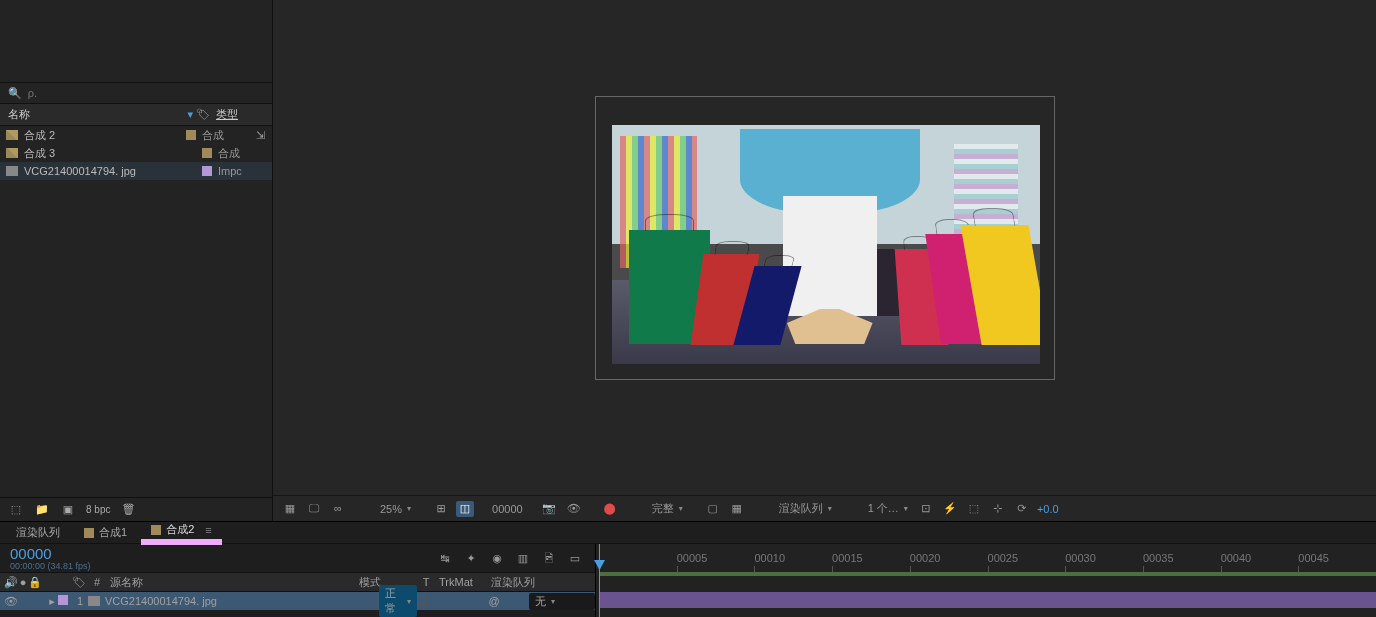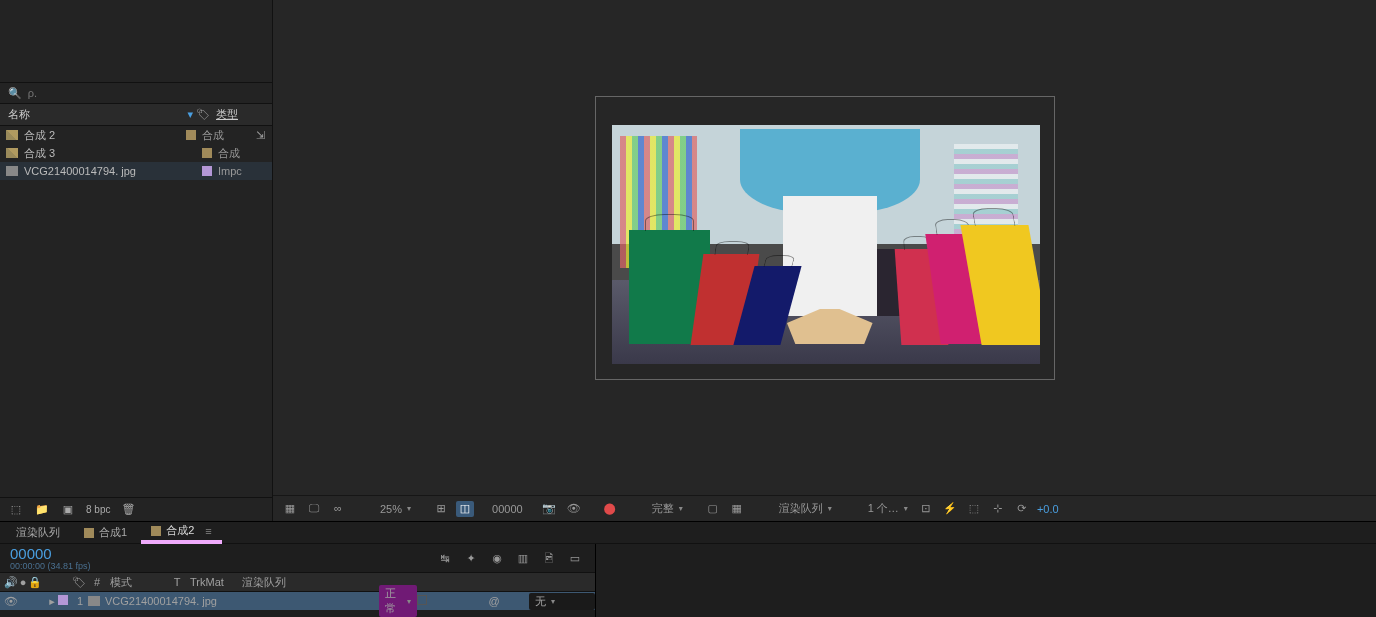--- a/index.html
+++ b/index.html
@@ -60,21 +60,21 @@
 .ct-btn.active { background: #3a5a7a; border-radius: 2px; color: #fff;}
 .ct-sep { width: 6px; }
 .ct-dd { display: flex; align-items: center; gap: 3px; cursor: pointer; padding: 0 3px; margin-left: 24px; }
 .ct-dd::after { content: "▾"; font-size: 8px; color: #888; margin-left: 2px; }
 .ct-num { color: #4a9fe0; }
 
 
 .timeline-region { height: 96px; background: #1e1e1e; border-top: 1px solid #000; display: flex; flex-direction: column; }
 .tl-tabs { height: 22px; display: flex; align-items: center; padding: 0 6px; gap: 4px; background: #1e1e1e; border-bottom: 1px solid #111; }
 .tl-tab { display: flex; align-items: center; gap: 5px; padding: 2px 10px; color: #aaa; cursor: pointer; }
-.tl-tab.active { border-bottom: 4px solid #f0abfc; color: #ddd; }
+.tl-tab.active { border-bottom: 6px solid #f0abfc; color: #ddd; }
 .tab-sw { width: 10px; height: 10px; background: #a08a5a; }
 .tl-body { flex: 1; display: flex; }
 .tl-left { width: 596px; display: flex; flex-direction: column; border-right: 1px solid #000; }
 .tl-left-top { height: 28px; display: flex; align-items: center; gap: 10px; position: relative; }
 .tl-timecode { margin-left: 10px; display: flex; flex-direction: column; }
 .tc-frame { color: #4a9fe0; font-size: 15px; line-height: 1; }
 .tc-sub { color: #4a7090; font-size: 9px; }
 .tl-right-icons { margin-left: auto; display: flex; gap: 10px; padding: 0 12px; }
 .tri { width: 16px; height: 16px; display: flex; align-items: center; justify-content: center; color: #999; cursor: pointer; }
 .tl-cols { height: 20px; display: flex; align-items: center; background: #2a2a2a; font-size: 10px; border-top:1px solid #111; border-bottom:1px solid #111;}
@@ -89,21 +89,21 @@
 .tlc-parent { width: 108px; }
 .tl-layer-row { height: 18px; display: flex; align-items: center; font-size: 10px; }
 .tl-layer-row.sel { background: #3d5872; }
 .lr-eye { width: 46px; display:flex; align-items:center; padding-left:4px; gap:3px;}
 .lr-tw { width: 12px; text-align:center; cursor:pointer;}
 .lr-sw { width: 14px; }
 .lr-sw span{display:inline-block;width:10px;height:10px;background:#b497d6;}
 .lr-num { width: 16px; text-align:center;}
 .lr-name { flex: 1; display:flex; align-items:center; gap:5px; }
 .lr-mode { width: 62px; display:flex; align-items:center;}
-.lr-mode .ct-dd{background:#701a75;border-radius:2px;padding:1px 6px;}
+.lr-mode .ct-dd{background:#0c4a6e;border-radius:2px;padding:1px 6px;}
 .lr-t { width: 18px; }
 .lr-trk { width: 52px; }
 .lr-parent { width: 108px; display:flex; align-items:center; gap:4px;}
 .lr-parent .spiral{width:14px;height:14px;display:flex;align-items:center;justify-content:center;}
 .lr-parent .ct-dd{flex:1;background:#1a1a1a;border-radius:2px;padding:1px 6px;}
 
 .tl-right { flex: 1; display: flex; flex-direction: column; position: relative; background:#222;}
 .tl-ruler { height: 28px; position: relative; background: #222; }
 .tl-ruler-marks { position: absolute; bottom: 0; left: 3px; right: 0; height: 20px; display: flex; font-size: 9px; color: #777;}
 .ruler-tick { width: 83px; position: relative; }
@@ -252,20 +252,21 @@
         </div>
       </div>
       <div class="tl-cols">
         <div class="tlc-toggles">
           <span class="tiny-icon">🔊</span>
           <span class="tiny-icon">●</span>
           <span class="tiny-icon">🔒</span>
         </div>
         <div class="tlc-lbl"><span class="tiny-icon">🏷</span></div>
         <div class="tlc-num">#</div>
+        <div class="tlc-name">源名称</div>
         <div class="tlc-mode">模式</div>
         <div class="tlc-t">T</div>
         <div class="tlc-trk">TrkMat</div>
         <div class="tlc-parent">渲染队列</div>
       </div>
       <div class="tl-layer-row sel">
         <div class="lr-eye">
           <span class="tiny-icon">👁</span>
         </div>
         <div class="lr-tw">▸</div>
@@ -279,14 +280,35 @@
             <span class="ct-dd">正常</span>
           </div>
         <div class="lr-t"><span style="display:inline-block;width:10px;height:10px;border:1px solid #555"></span></div>
         <div class="lr-trk"></div>
         <div class="lr-parent">
           <span class="spiral tiny-icon">@</span>
           <span class="ct-dd">无</span>
         </div>
       </div>
     </div>
+    <div class="tl-right">
+      <div class="tl-ruler">
+        <div class="tl-ruler-marks" id="ruler-marks">
+            <div class="ruler-tick"></div>
+            <div class="ruler-tick">00005</div>
+            <div class="ruler-tick">00010</div>
+            <div class="ruler-tick">00015</div>
+            <div class="ruler-tick">00020</div>
+            <div class="ruler-tick">00025</div>
+            <div class="ruler-tick">00030</div>
+            <div class="ruler-tick">00035</div>
+            <div class="ruler-tick">00040</div>
+            <div class="ruler-tick">00045</div>
+          </div>
+      </div>
+      <div class="tl-work-area"></div>
+      <div class="playhead"></div>
+      <div class="tl-tracks">
+        <div class="track-bar"></div>
+      </div>
+    </div>
   </div>
 </div>
 
 </body></html>

